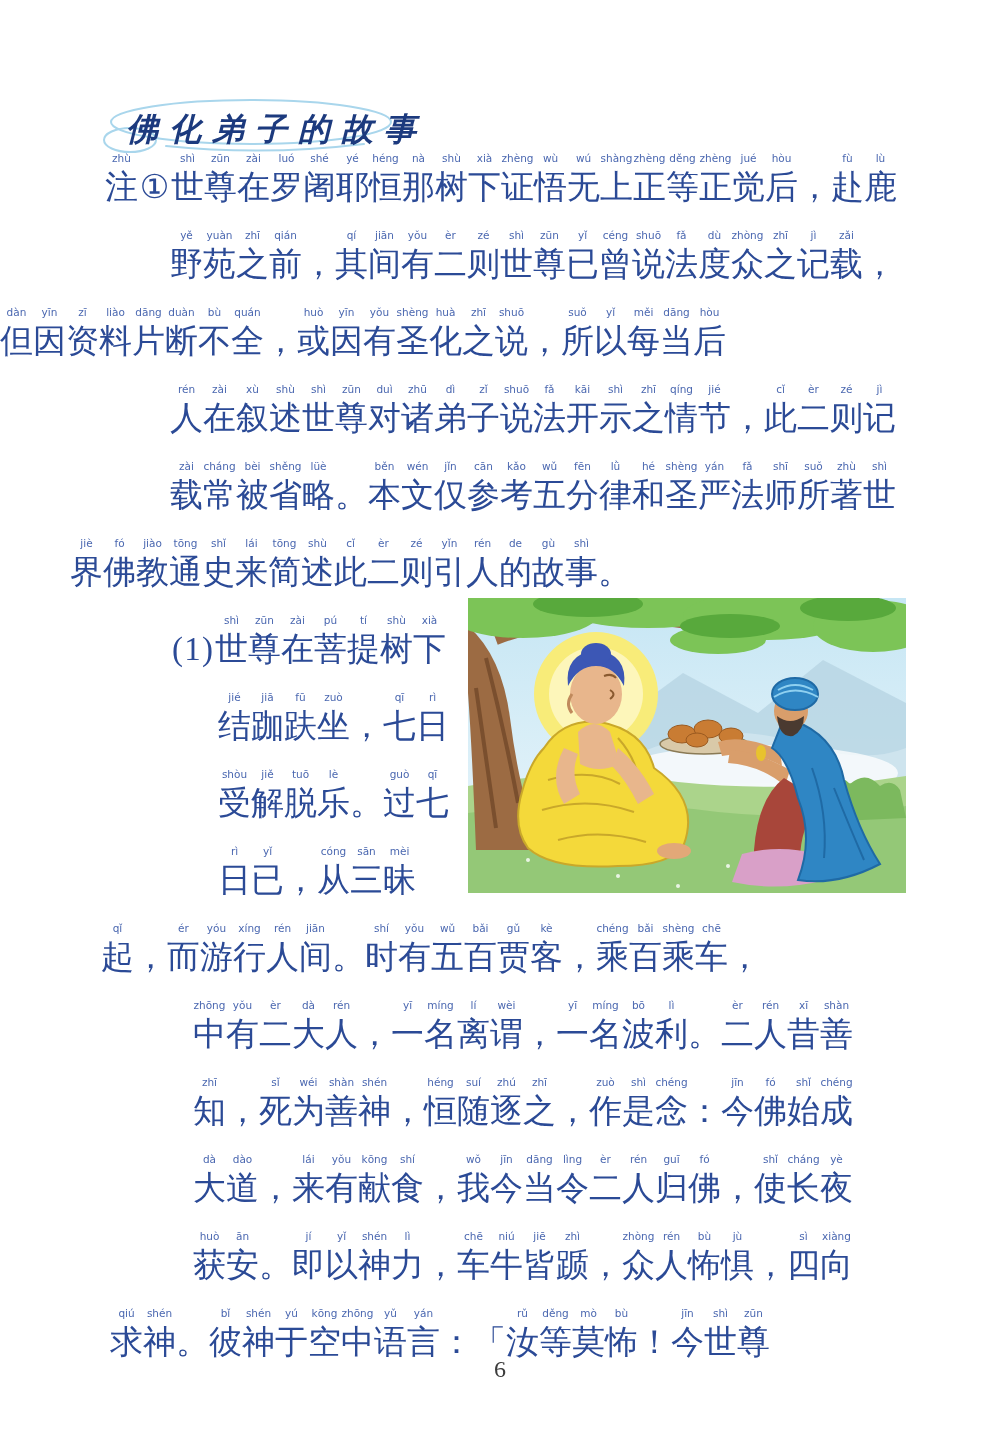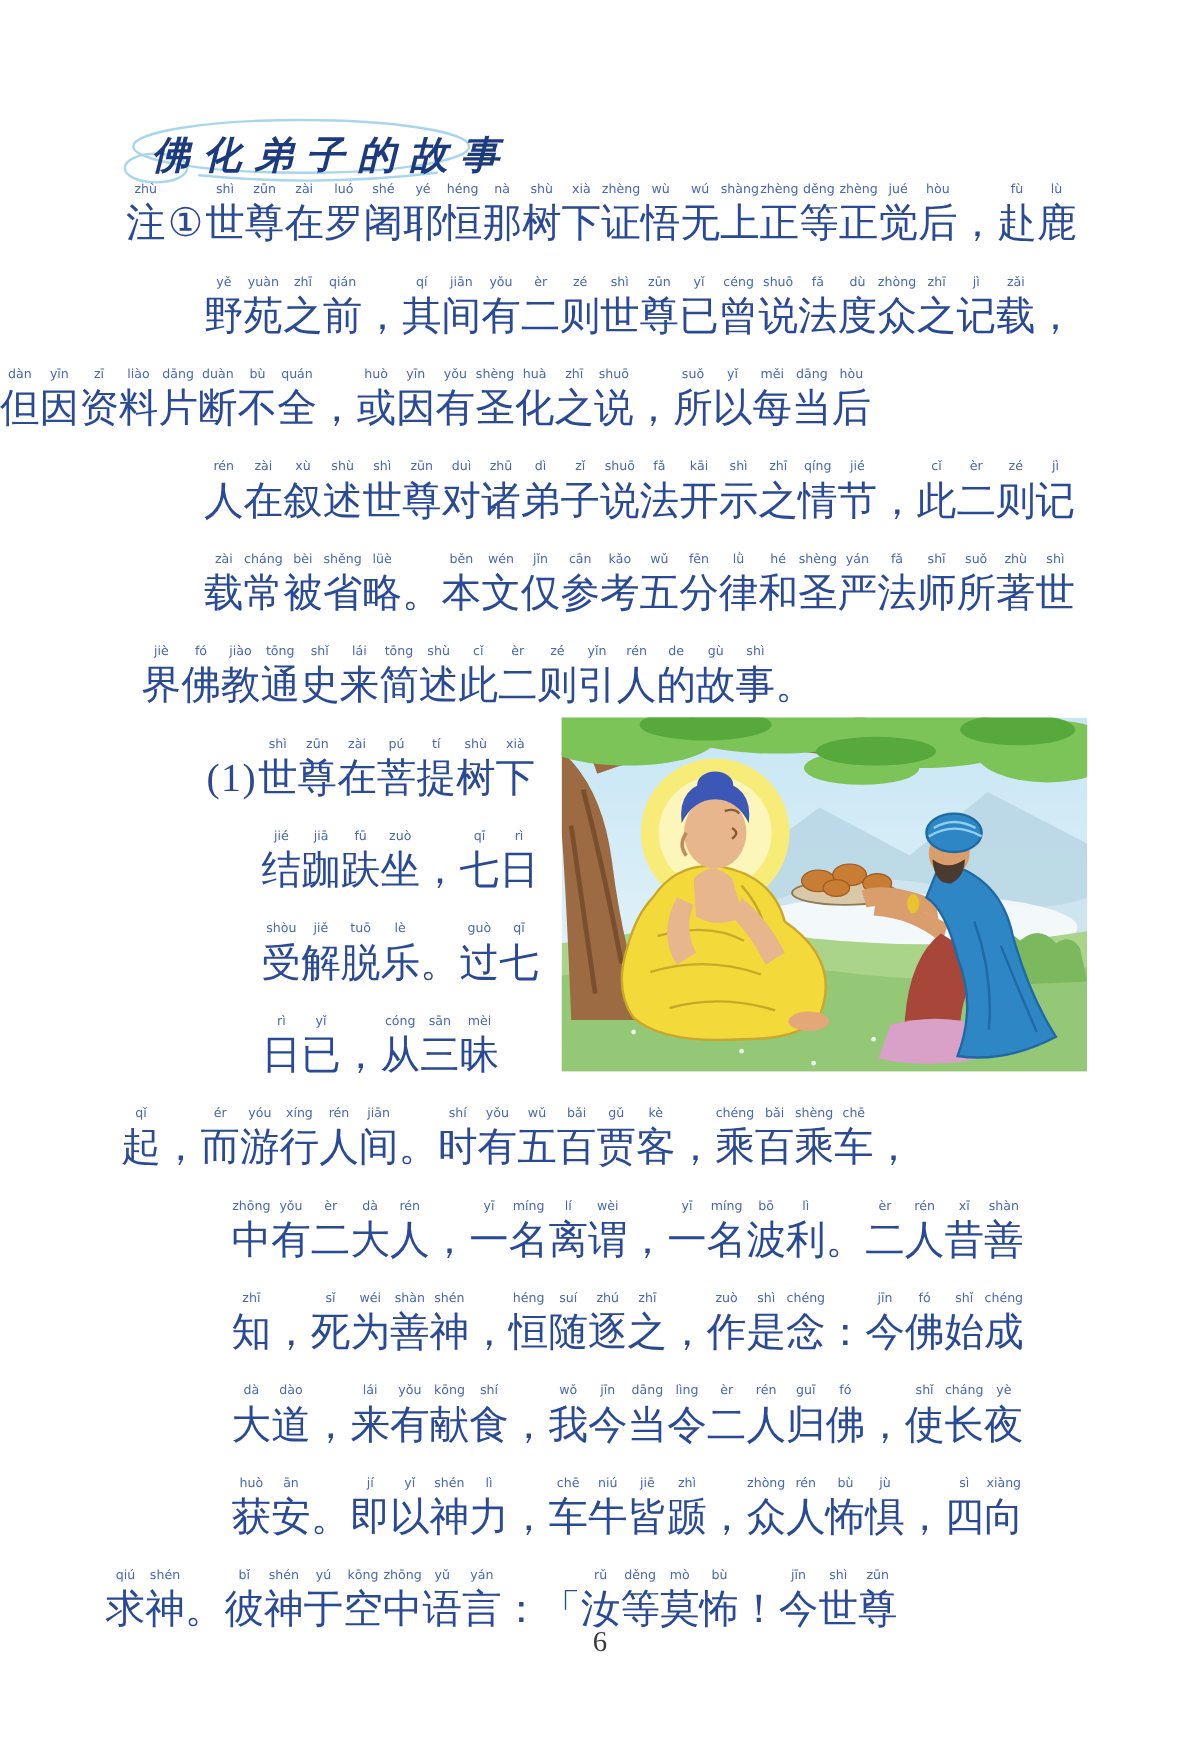--- a/index.html
+++ b/index.html
@@ -396,21 +396,21 @@
         </span><span class="cell">
           <span class="py">suǒ</span>
           <span class="hz">所</span>
         </span><span class="cell">
           <span class="py">zhù</span>
           <span class="hz">著</span>
         </span><span class="cell">
           <span class="py">shì</span>
           <span class="hz">世</span>
         </span></div>
-      <div class="tline" style="margin-left: 118px;"><span class="cell">
+      <div class="tline" style="margin-left: 70px;"><span class="cell">
           <span class="py">jiè</span>
           <span class="hz">界</span>
         </span><span class="cell">
           <span class="py">fó</span>
           <span class="hz">佛</span>
         </span><span class="cell">
           <span class="py">jiào</span>
           <span class="hz">教</span>
         </span><span class="cell">
           <span class="py">tōng</span>
@@ -847,21 +847,21 @@
         </span><span class="cell">
           <span class="py"></span>
           <span class="hz">，</span>
         </span><span class="cell">
           <span class="py">sì</span>
           <span class="hz">四</span>
         </span><span class="cell">
           <span class="py">xiàng</span>
           <span class="hz">向</span>
         </span></div>
-      <div class="tline" style="margin-left: 88px;"><span class="cell">
+      <div class="tline" style="margin-left: 110px;"><span class="cell">
           <span class="py">qiú</span>
           <span class="hz">求</span>
         </span><span class="cell">
           <span class="py">shén</span>
           <span class="hz">神</span>
         </span><span class="cell">
           <span class="py"></span>
           <span class="hz">。</span>
         </span><span class="cell">
           <span class="py">bǐ</span>

